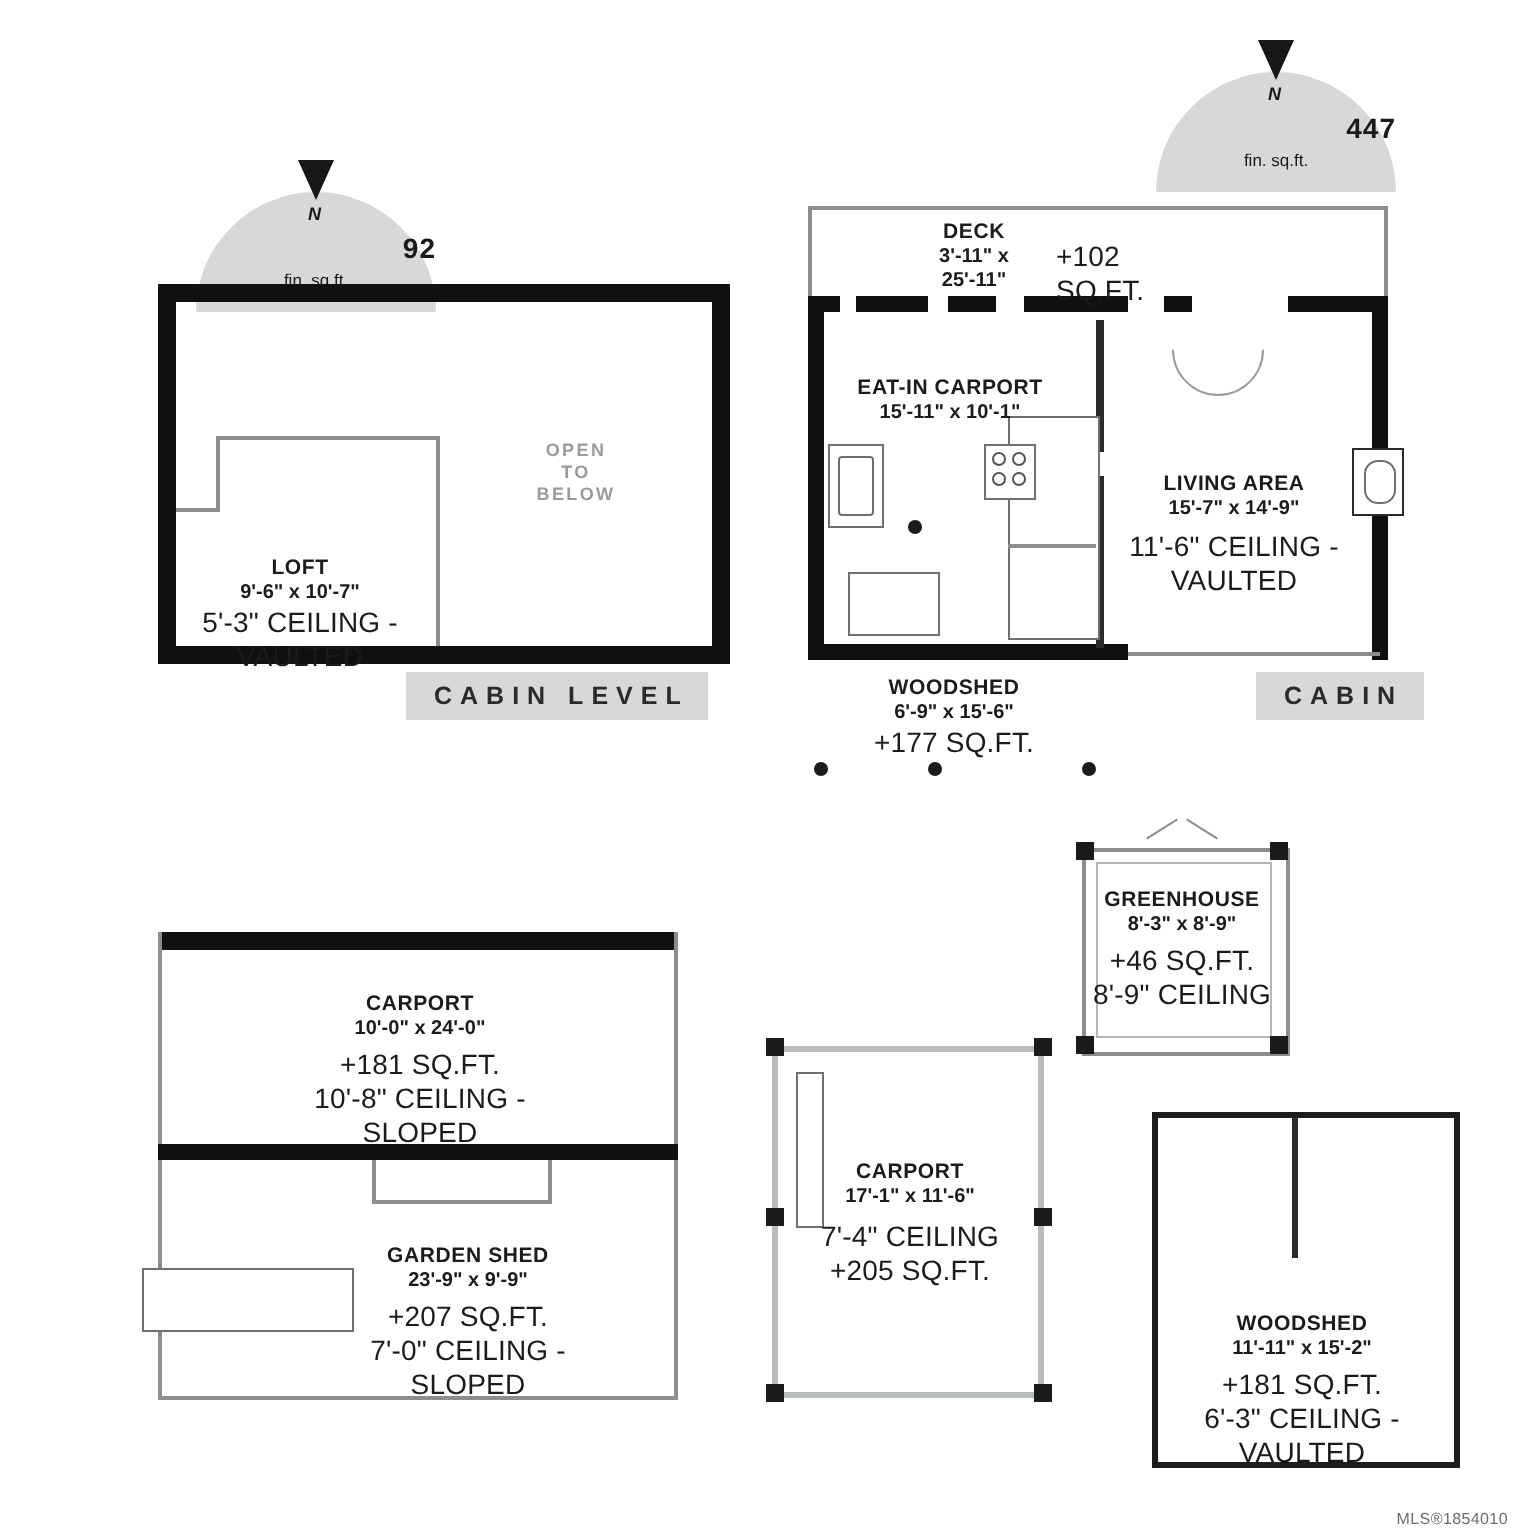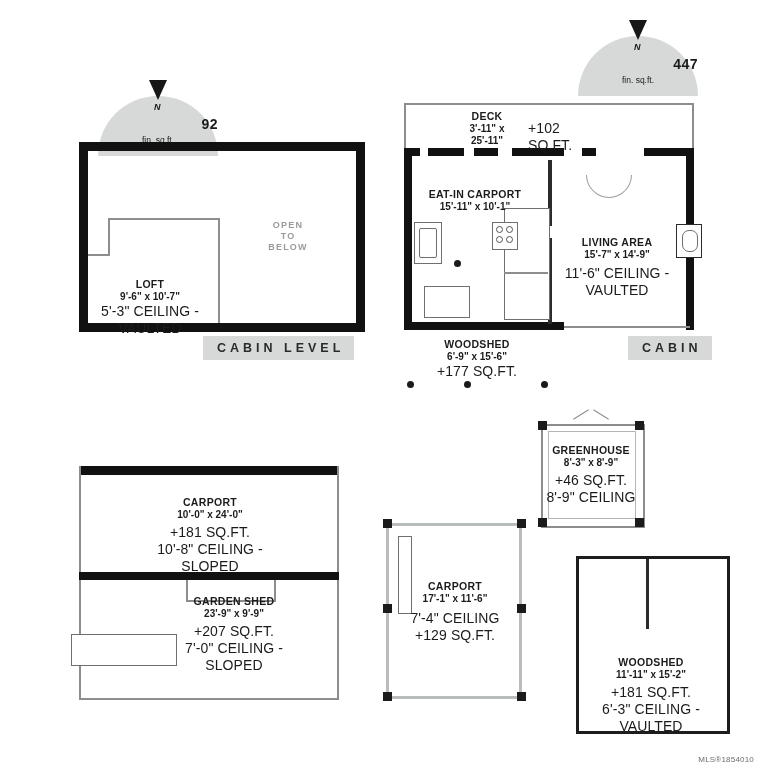--- a/index.html
+++ b/index.html
@@ -285,21 +285,21 @@
     <div class="fixture" style="left:71px; top:634px; width:104px; height:30px;"></div>
 
     <div class="label" style="left:145px; top:496px; width:130px;">
       <span class="ttl">CARPORT</span>
       <span class="dim">10'-0" x 24'-0"</span>
       <span class="sub" style="margin-top:3px;">+181 SQ.FT.</span>
       <span class="sub">10'-8" CEILING -</span>
       <span class="sub">SLOPED</span>
     </div>
 
-    <div class="label" style="left:166px; top:595px; width:136px;">
+    <div class="label" style="left:166px; top:622px; width:136px;">
       <span class="ttl">GARDEN SHED</span>
       <span class="dim">23'-9" x 9'-9"</span>
       <span class="sub" style="margin-top:3px;">+207 SQ.FT.</span>
       <span class="sub">7'-0" CEILING -</span>
       <span class="sub">SLOPED</span>
     </div>
   </div>
 
   <div>
     <div class="wall-grey" style="left:386px; top:523px; width:136px; height:3px;"></div>
@@ -313,21 +313,21 @@
     <div class="sq-node" style="left:517px; top:604px;"></div>
     <div class="sq-node" style="left:383px; top:692px;"></div>
     <div class="sq-node" style="left:517px; top:692px;"></div>
 
     <div class="fixture" style="left:398px; top:536px; width:12px; height:76px;"></div>
 
     <div class="label" style="left:400px; top:580px; width:110px;">
       <span class="ttl">CARPORT</span>
       <span class="dim">17'-1" x 11'-6"</span>
       <span class="sub" style="margin-top:5px;">7'-4" CEILING</span>
-      <span class="sub">+129 SQ.FT.</span>
+      <span class="sub">+205 SQ.FT.</span>
     </div>
   </div>
 
   <div>
     <div class="outline-thin" style="left:541px; top:424px; width:100px; height:100px; border-width:2px; border-color:#8d8d8d;"></div>
     <div class="outline-thin" style="left:548px; top:431px; width:86px; height:86px; border-color:#b5b5b5;"></div>
 
     <div class="sq-node" style="left:538px; top:421px;"></div>
     <div class="sq-node" style="left:635px; top:421px;"></div>
     <div class="sq-node" style="left:538px; top:518px;"></div>

